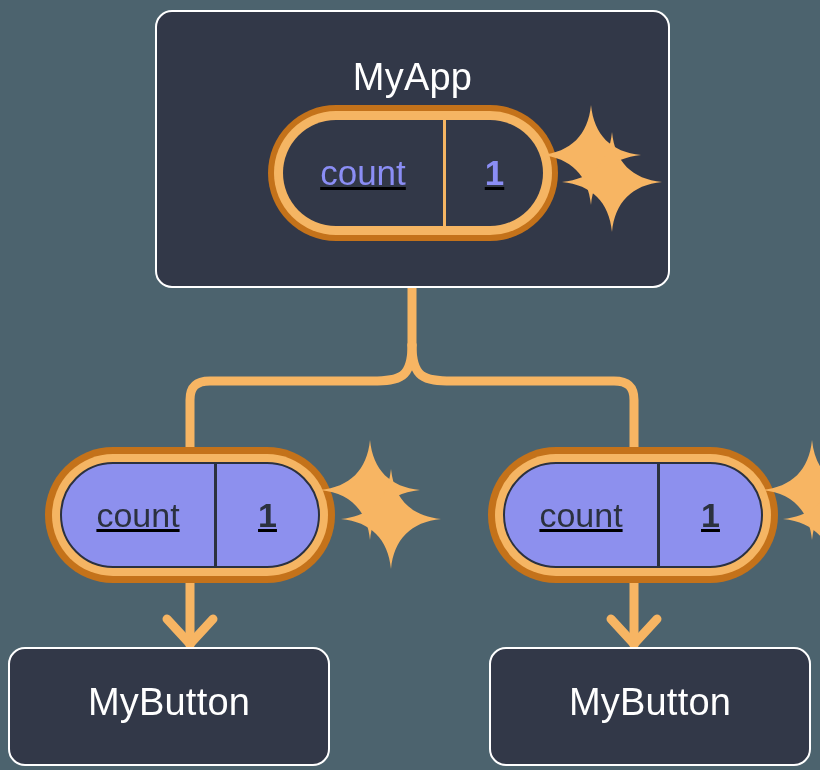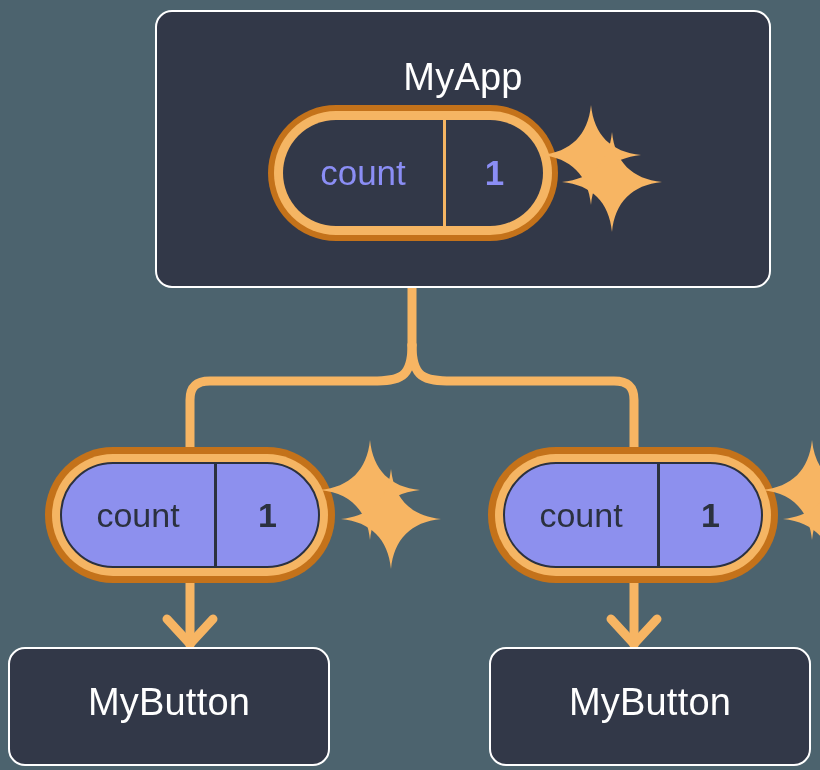--- a/index.html
+++ b/index.html
@@ -40,21 +40,21 @@
     text-align: center;
     color: #ffffff;
     font-size: 37px;
     font-weight: 400;
     letter-spacing: 0.2px;
     white-space: nowrap;
   }
   #card-myapp {
     left: 155px;
     top: 10px;
-    width: 616px;
+    width: 515px;
     height: 278px;
     padding-left: 32px;
   }
   #card-myapp .card-title { top: 44px; font-size: 38px; }
 
   #card-mybutton-left {
     left: 8px;
     top: 647px;
     width: 322px;
     height: 119px;
@@ -89,20 +89,21 @@
     background: #f5b563;
   }
   
   .pill-face {
     position: absolute;
     border-radius: 999px;
     display: flex;
     align-items: center;
     overflow: hidden;
     box-sizing: border-box;
+    text-decoration: underline;
   }
   .pill-cell {
     display: flex;
     align-items: center;
     justify-content: center;
     height: 100%;
     box-sizing: border-box;
     white-space: nowrap;
   }
   .pill-key { }

